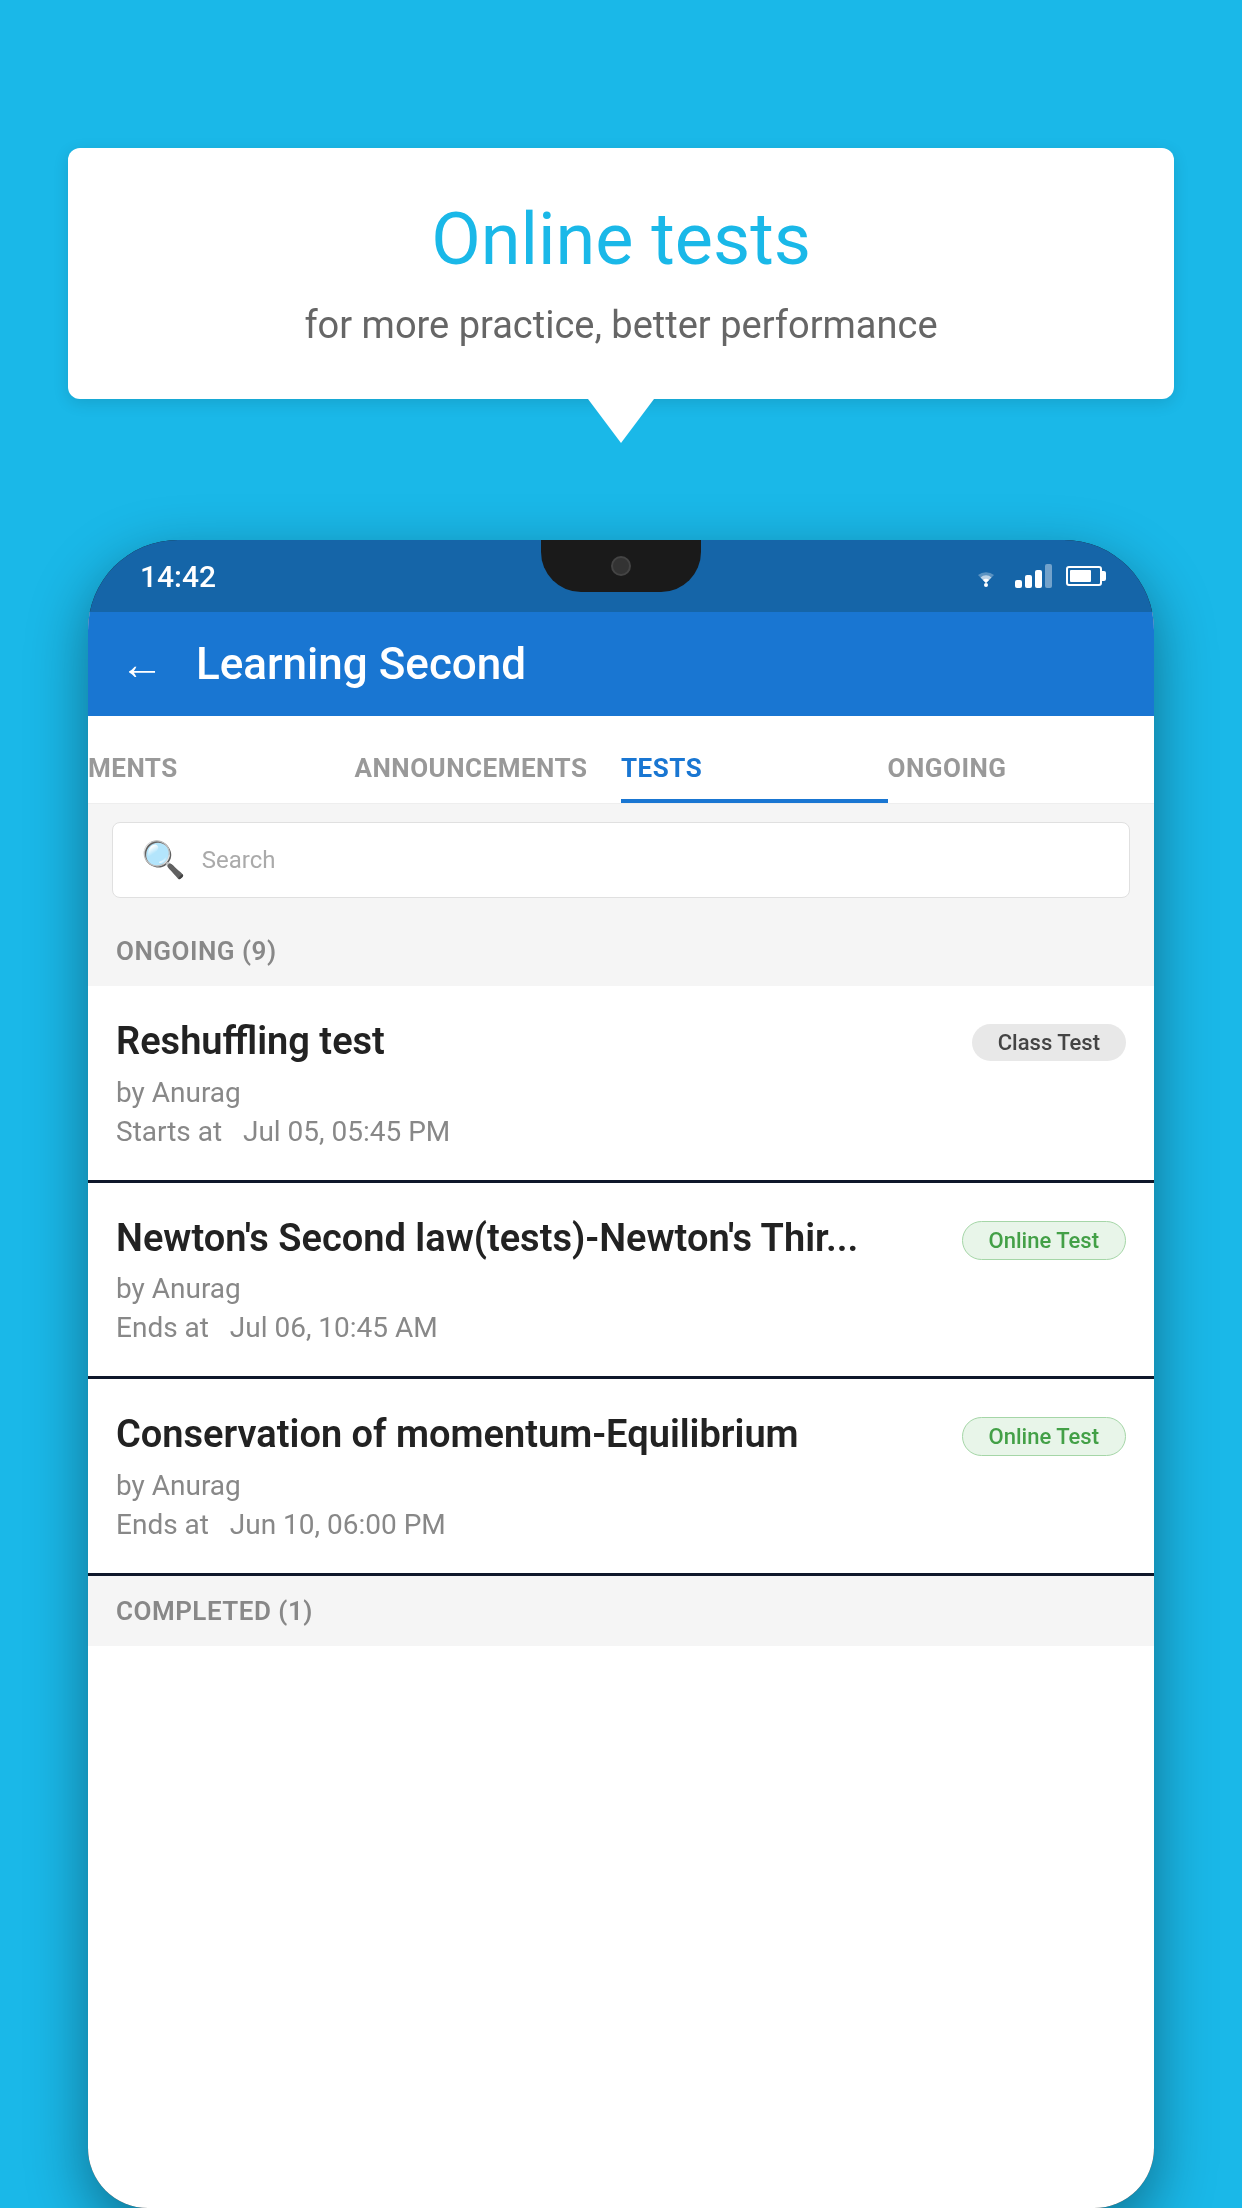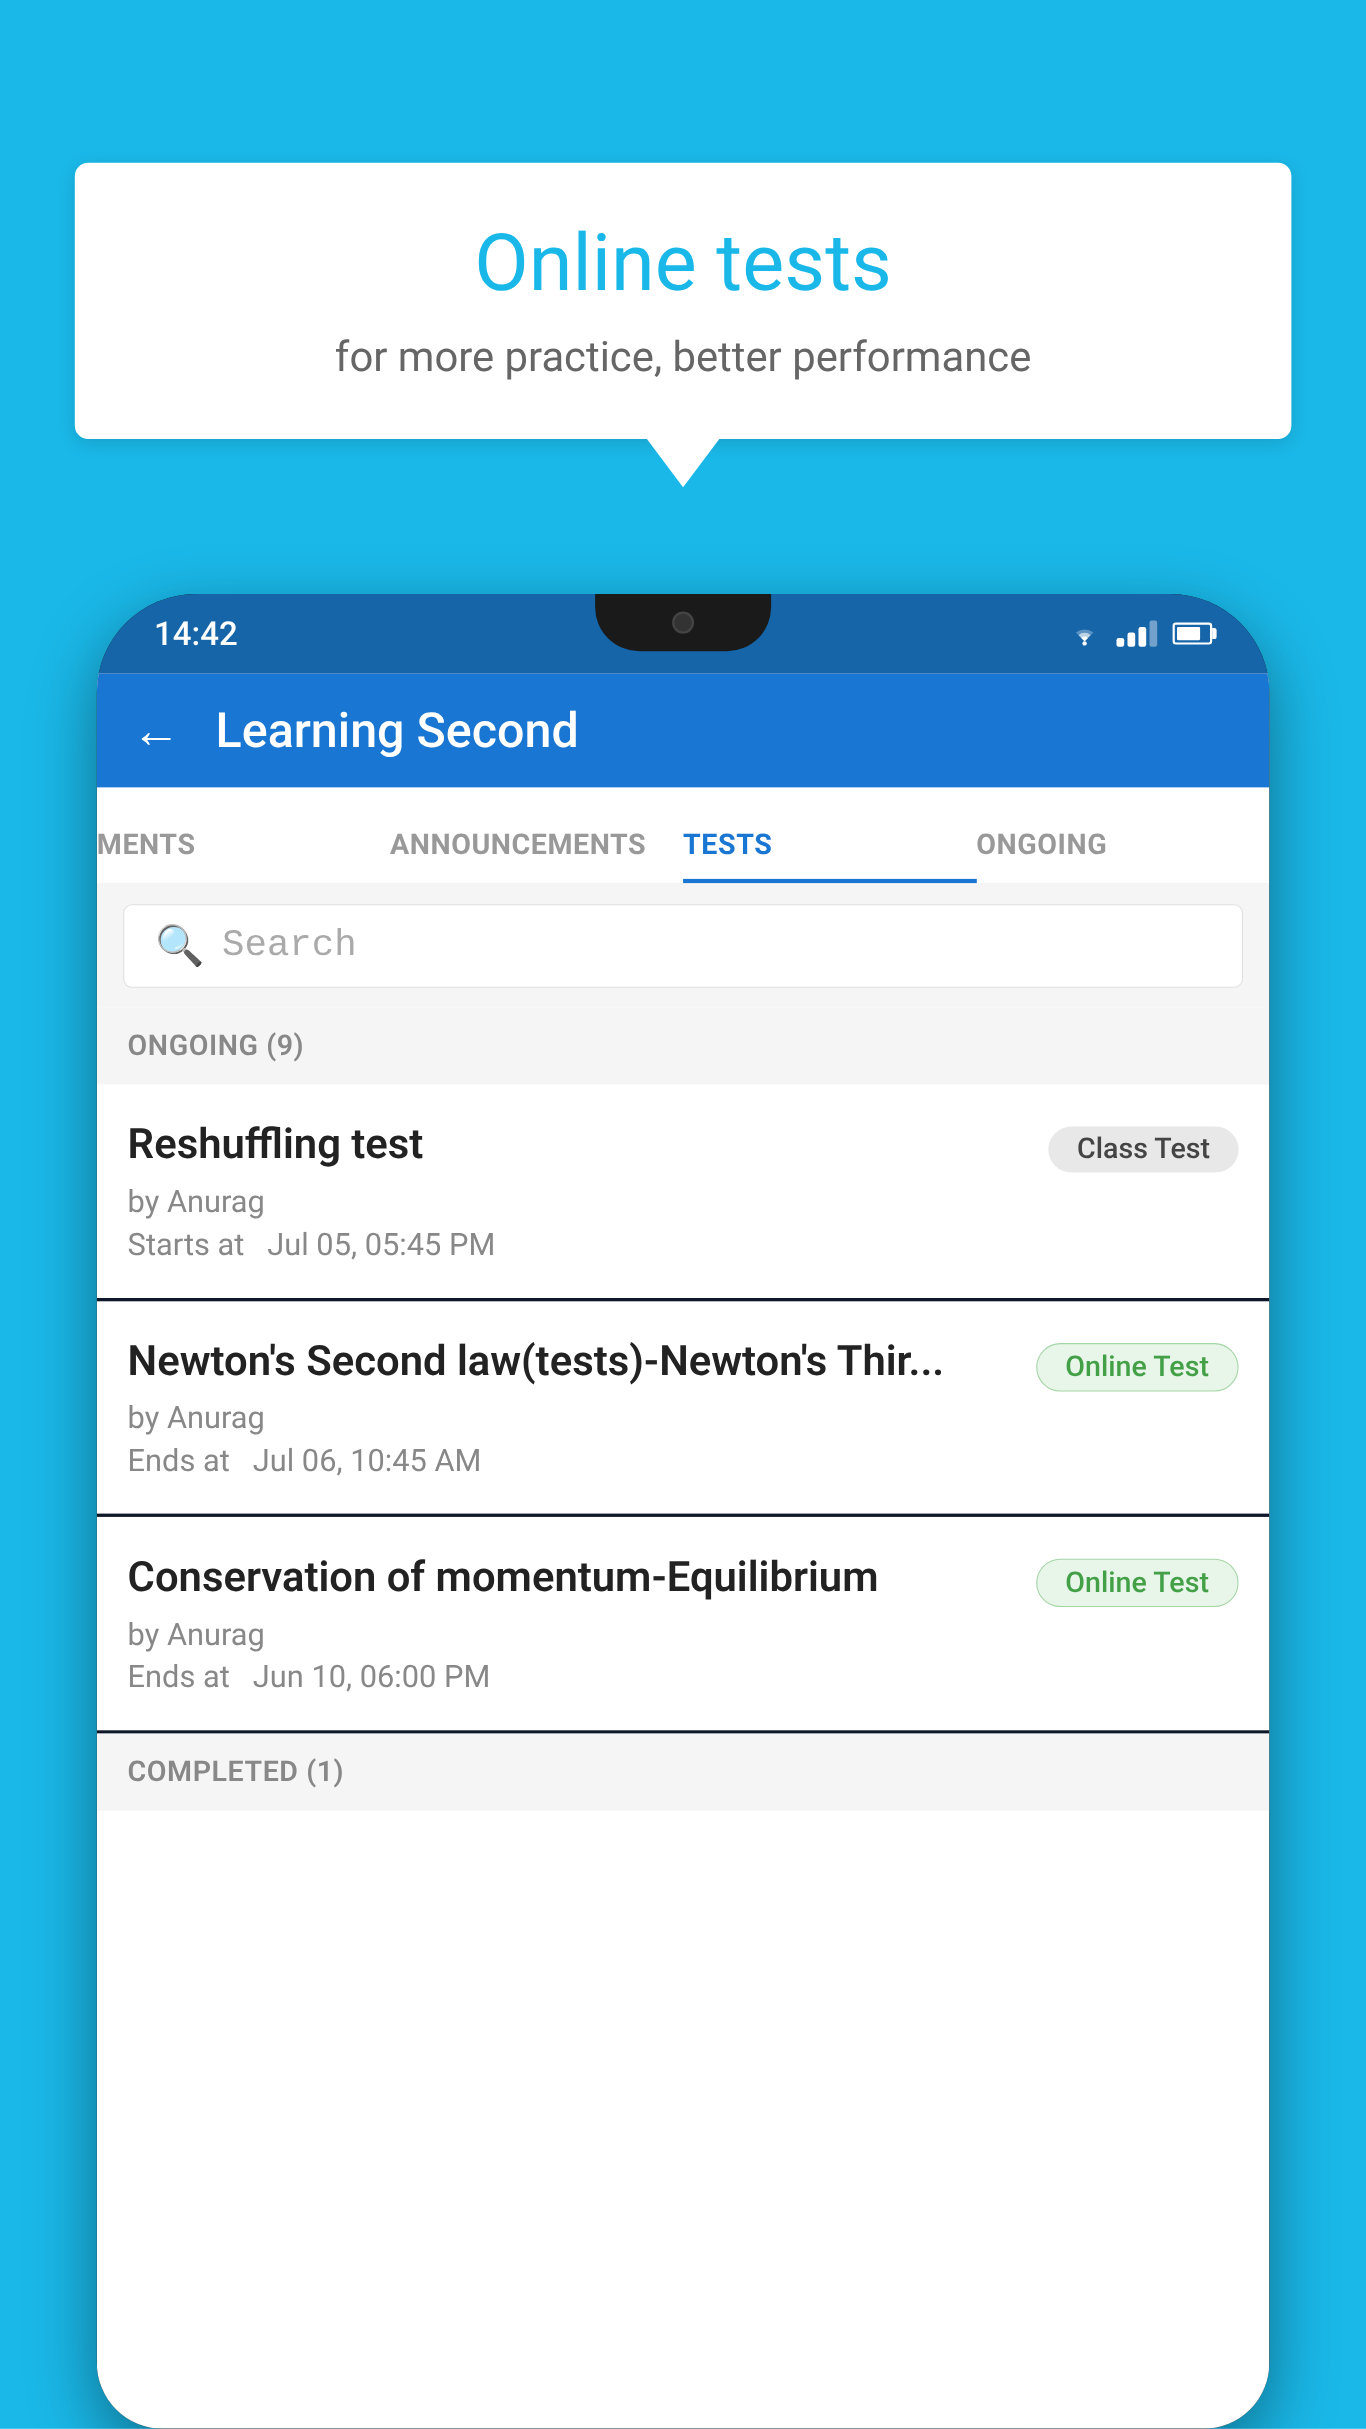--- a/index.html
+++ b/index.html
@@ -244,23 +244,22 @@
       gap: 16px;
       border: 1px solid #e0e0e0;
     }
 
     .search-icon-wrap {
       color: #aaa;
       font-size: 36px;
     }
 
     .search-placeholder {
-      font-size: 34px;
+      font-size: 24px;
       color: #aaa;
-      font-family: Liberation Mono, monospace;
     }
 
     
     .section-header {
       background: #f5f5f5;
       padding: 20px 28px;
       font-size: 26px;
       font-weight: 600;
       color: #888;
       letter-spacing: 0.5px;
@@ -299,21 +298,21 @@
     }
 
     .test-date {
       font-size: 28px;
       color: #888;
     }
 
     .test-badge {
       border-radius: 40px;
       padding: 6px 26px;
-      font-size: 26px;
+      font-size: 22px;
       font-weight: 500;
       white-space: nowrap;
       margin-top: 6px;
       flex-shrink: 0;
     }
 
     .badge-class {
       background: #e8e8e8;
       color: #444;
     }

